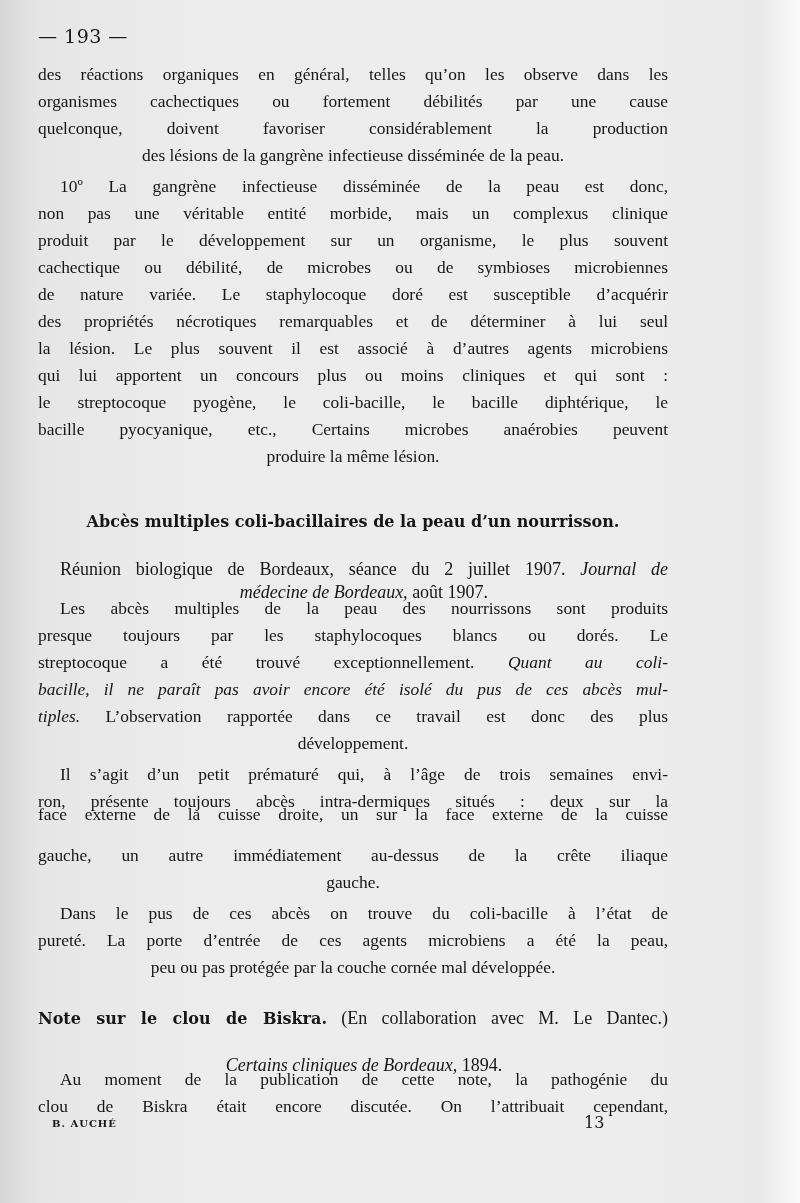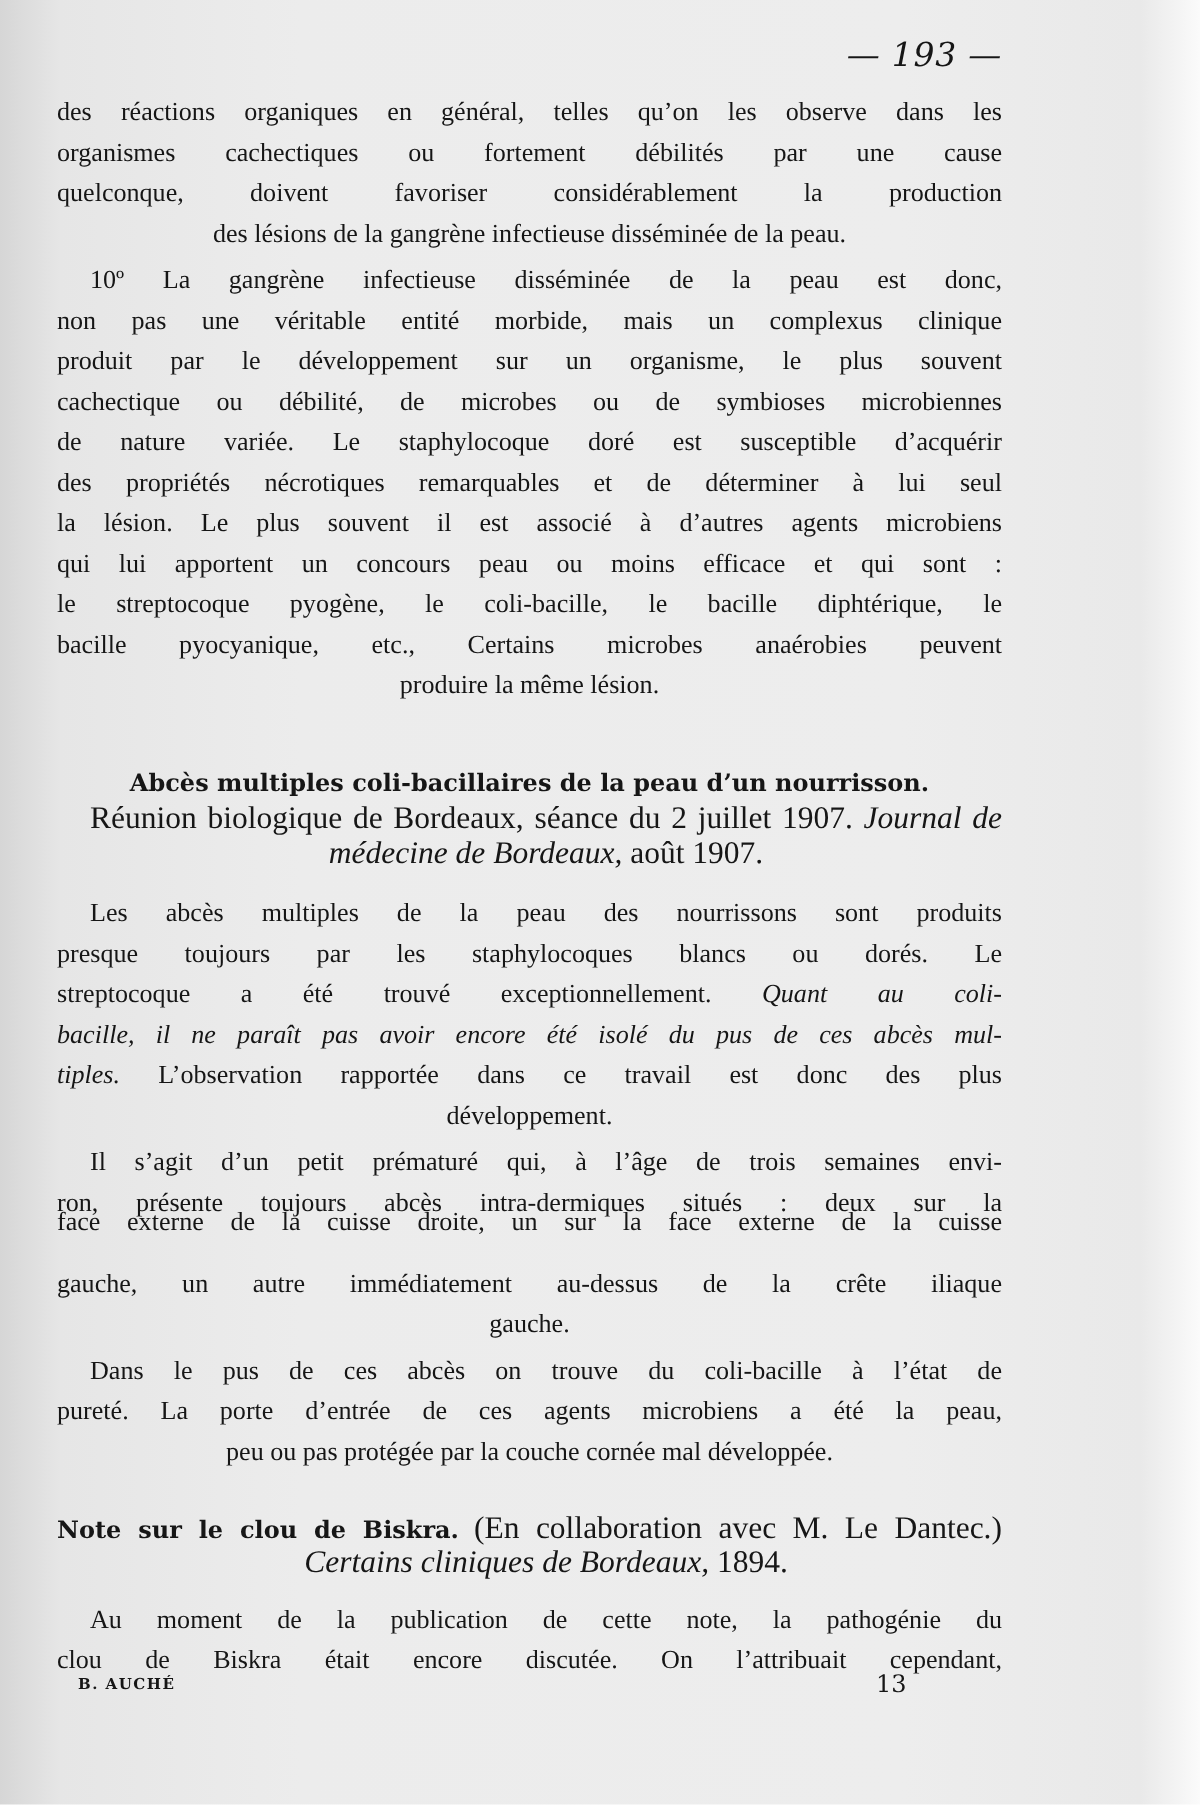--- a/index.html
+++ b/index.html
@@ -6,34 +6,34 @@
     body {
       width: 800px; height: 1203px; overflow: hidden;
       background: linear-gradient(90deg, #d6d6d6 0px, #e6e6e6 40px, #ececec 200px, #ededed 600px, #e9e9e9 760px, #f6f6f6 790px, #fbfbfb 800px);
       font-family: "DejaVu Serif", "Liberation Serif", serif;
       color: #161616;
       position: relative;
     }
     .page { position: absolute; left: 38px; top: 0; width: 630px; }
     .page-number {
       position: absolute; left: 0; width: 630px; top: 25px;
-      text-align: right; font-size: 22px; letter-spacing: 0.5px; font-style: italic;
+      text-align: left; font-size: 19px; letter-spacing: 0.5px;
     }
     .line {
       position: absolute; left: 0; width: 630px; height: 27px;
       font-size: 17.4px; line-height: 27px; white-space: nowrap;
       font-family: "Liberation Serif", "DejaVu Serif", serif;
       transform-origin: left center;
       text-align: center;
     }
     .justify { text-align: justify; text-align-last: justify; }
     .indent { padding-left: 22px; box-sizing: border-box; }
     .sub-indent { padding-left: 22px; box-sizing: border-box; }
     .bold { font-weight: bold; font-family: "DejaVu Serif", serif; font-size: 16px; }
-    .small { font-size: 21px; }
+    .small { font-size: 18px; margin-top: 24px; }
     i { font-style: italic; }
     .footer-left { position: absolute; left: 52px; top: 1118px; font-size: 10px; font-weight: bold; letter-spacing: 1px; }
     .footer-right { position: absolute; left: 584px; top: 1113px; font-size: 16px; }
   </style>
 </head>
 <body>
 
 <div class="page">
   <div class="page-number">— 193 —</div>
 
@@ -42,21 +42,21 @@
   <div class="line justify" style="top:115px">quelconque, doivent favoriser considérablement la production</div>
   <div class="line" style="top:142px">des lésions de la gangrène infectieuse disséminée de la peau.</div>
 
   <div class="line justify indent" style="top:173px">10º La gangrène infectieuse disséminée de la peau est donc,</div>
   <div class="line justify" style="top:200px">non pas une véritable entité morbide, mais un complexus clinique</div>
   <div class="line justify" style="top:227px">produit par le développement sur un organisme, le plus souvent</div>
   <div class="line justify" style="top:254px">cachectique ou débilité, de microbes ou de symbioses microbiennes</div>
   <div class="line justify" style="top:281px">de nature variée. Le staphylocoque doré est susceptible d’acquérir</div>
   <div class="line justify" style="top:308px">des propriétés nécrotiques remarquables et de déterminer à lui seul</div>
   <div class="line justify" style="top:335px">la lésion. Le plus souvent il est associé à d’autres agents microbiens</div>
-  <div class="line justify" style="top:362px">qui lui apportent un concours peau ou moins efficace et qui sont :</div>
+  <div class="line justify" style="top:362px">qui lui apportent un concours plus ou moins cliniques et qui sont :</div>
   <div class="line justify" style="top:389px">le streptocoque pyogène, le coli-bacille, le bacille diphtérique, le</div>
   <div class="line justify" style="top:416px">bacille pyocyanique, etc., Certains microbes anaérobies peuvent</div>
   <div class="line" style="top:443px">produire la même lésion.</div>
 
   <div class="line bold" style="top:508px">Abcès multiples coli-bacillaires de la peau d’un nourrisson.</div>
   <div class="line sub-indent small justify" style="top:532px">
     <span>Réunion biologique de Bordeaux, séance du 2 juillet 1907.</span>
     <i>Journal de</i>
   </div>
   <div class="line sub-indent small" style="top:555px">

